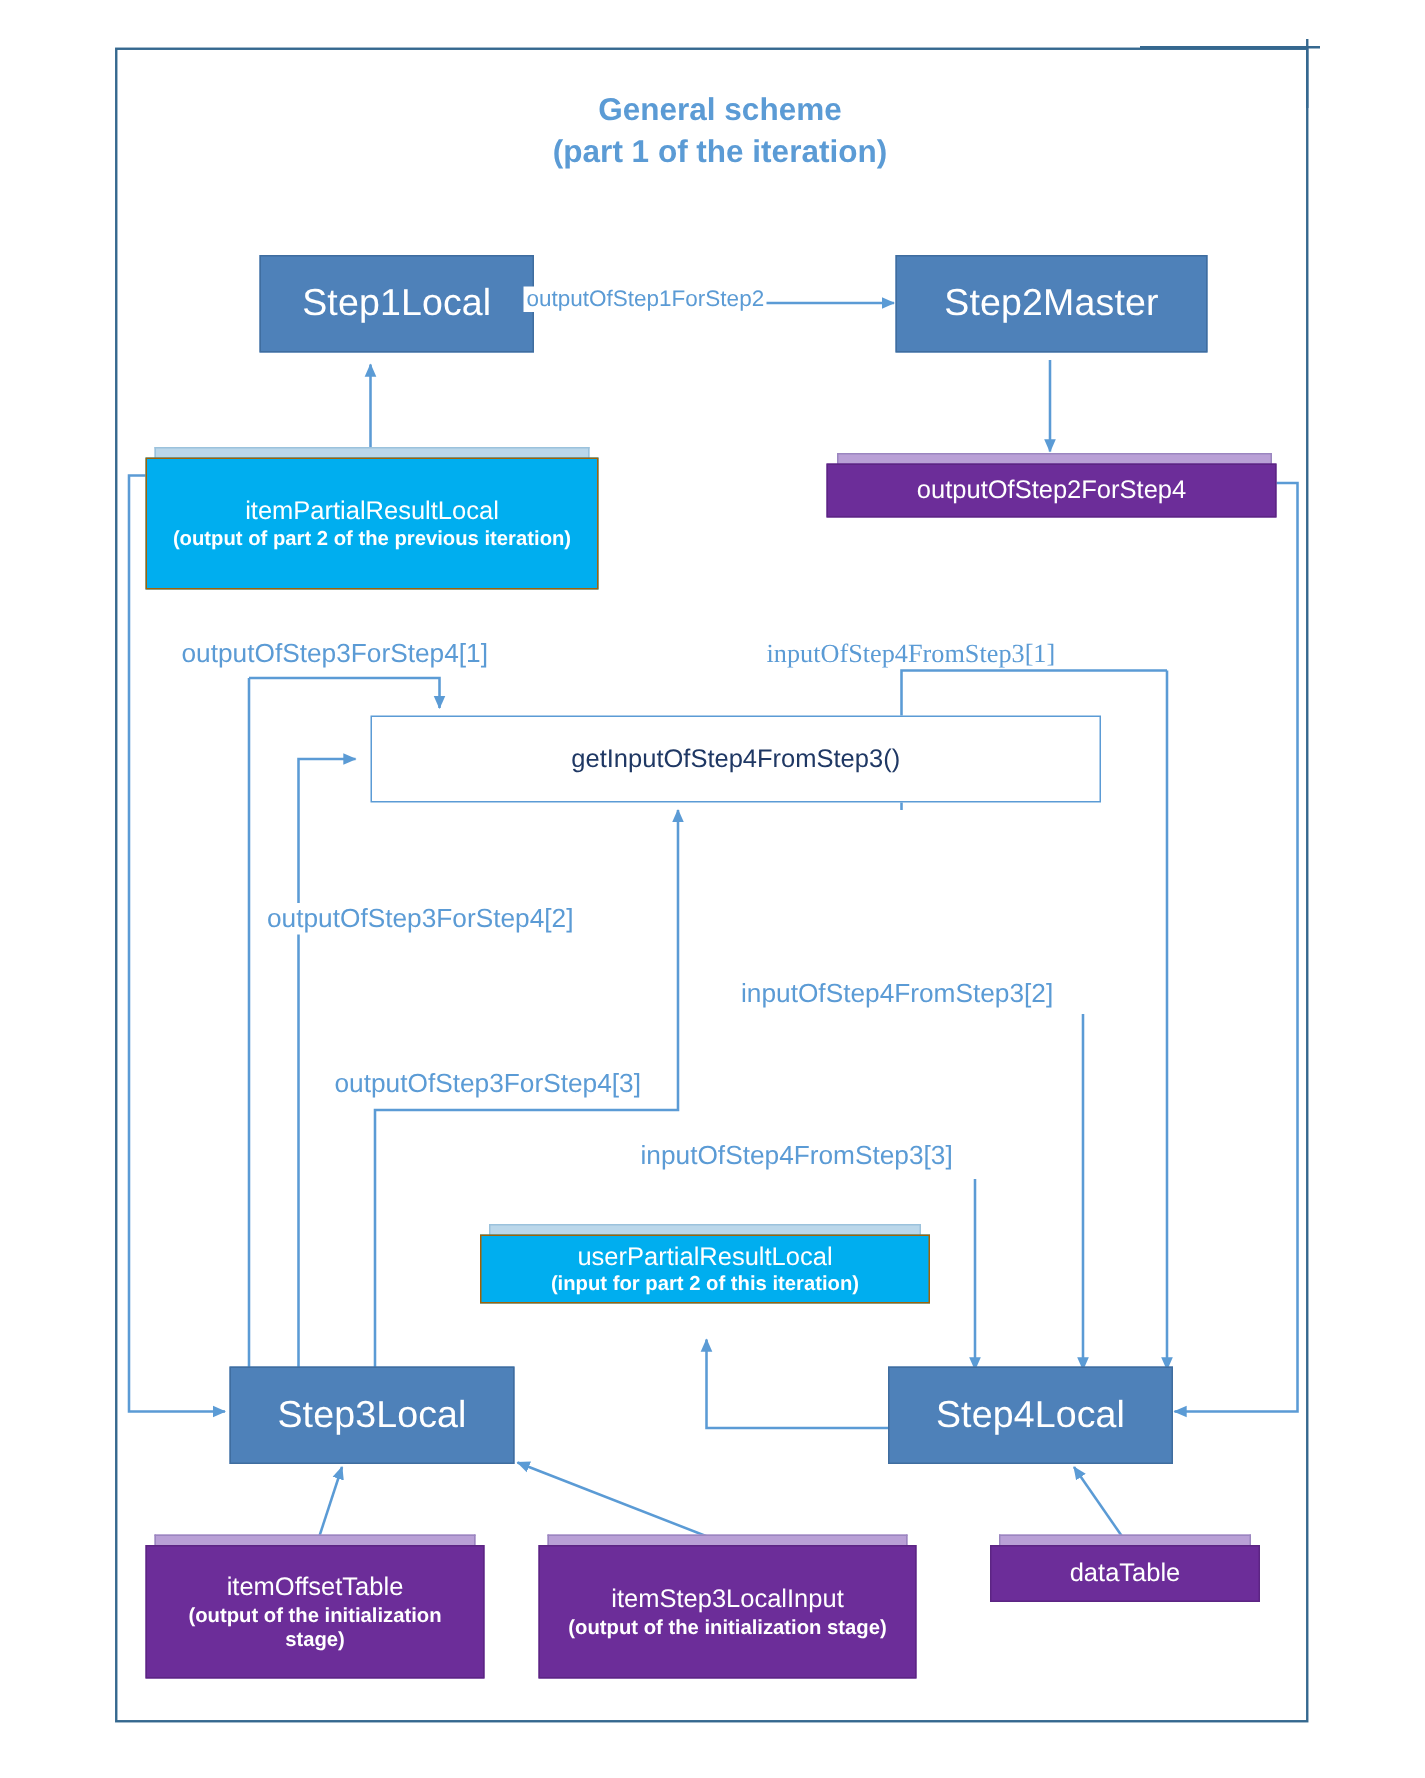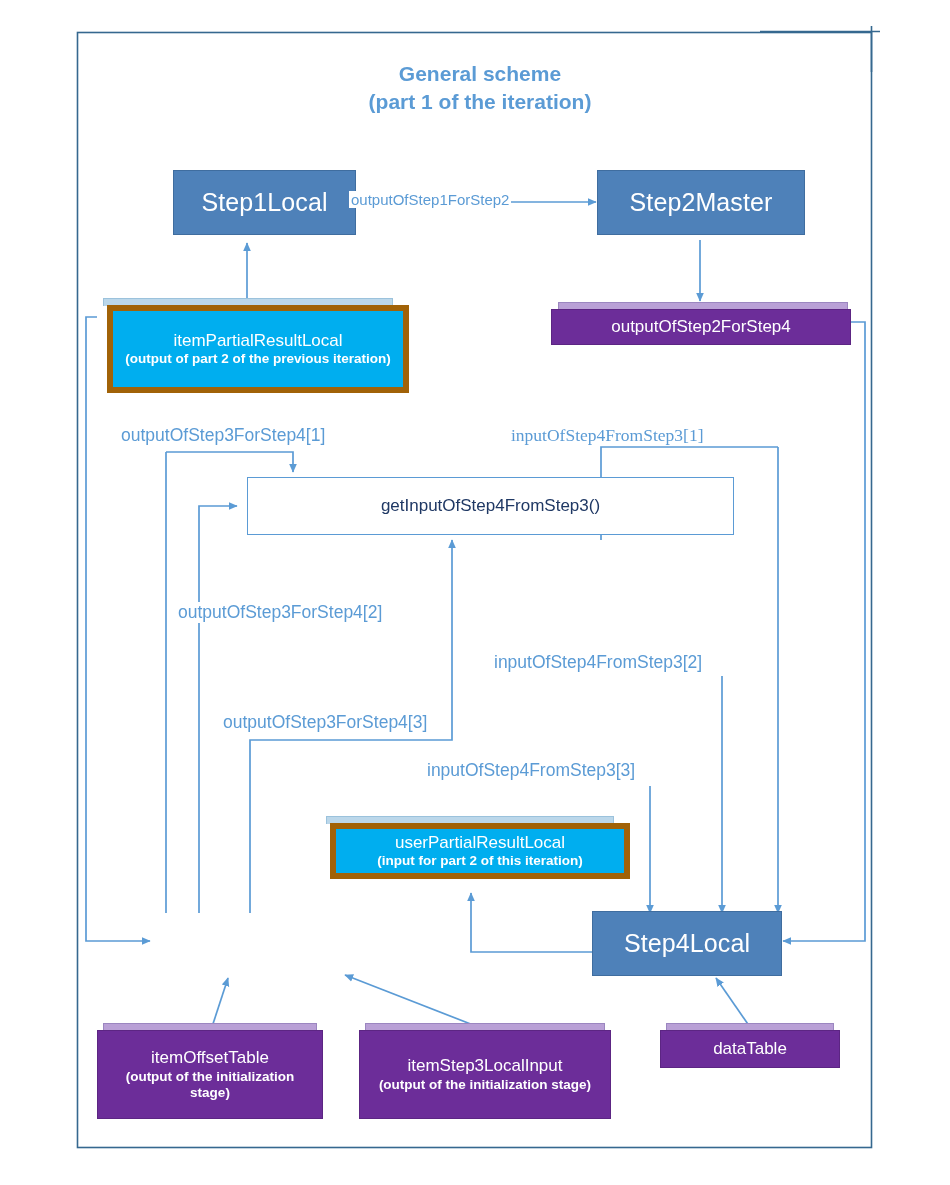--- a/index.html
+++ b/index.html
@@ -38,22 +38,21 @@
   
   .step-box {
     background: #4E81B9;
     border: 1px solid #3F6D9F;
     font-size: 25px;
     letter-spacing: 0.1px;
   }
   
   .cyan-box {
     background: #00AEEF;
-    border: 6px solid #a16207;
-    margin-left: 10px;
+    border: 1px solid #a16207;
   }
   .cyan-box .title {
     font-size: 17px;
     line-height: 1.15;
   }
   .cyan-box .sub {
     font-size: 13.5px;
     font-weight: bold;
     line-height: 1.2;
     margin-top: 1px;
@@ -218,25 +217,28 @@
 
   <div class="edge-label" style="left:176px; top:602px;">outputOfStep3ForStep4[2]</div>
 
   <div class="edge-label" style="left:492px; top:652px;">inputOfStep4FromStep3[2]</div>
 
   <div class="edge-label" style="left:221px; top:712px;">outputOfStep3ForStep4[3]</div>
 
   <div class="edge-label" style="left:425px; top:760px;">inputOfStep4FromStep3[3]</div>
 
   <div class="stack-strip-cyan" style="left:326px; top:816px; width:288px; height:8px;"></div>
-  <div class="node cyan-box" style="left:320px; top:823px; width:300px; height:56px;">
+  <div class="node cyan-box" style="left:320px; top:823px; width:300px; height:46px;">
     <span class="title">userPartialResultLocal</span>
     <span class="sub">(input for part 2 of this iteration)</span>
   </div>
 
+  <div class="node step-box" style="left:153px; top:911px; width:190px; height:65px;">
+    <span>Step3Local</span>
+  </div>
 
   <div class="node step-box" style="left:592px; top:911px; width:190px; height:65px;">
     <span>Step4Local</span>
   </div>
 
   <div class="stack-strip-purple" style="left:103px; top:1023px; width:214px; height:8px;"></div>
   <div class="node purple-box" style="left:97px; top:1030px; width:226px; height:89px;">
     <span class="title">itemOffsetTable</span>
     <span class="sub" style="width:200px;">(output of the initialization stage)</span>
   </div>

